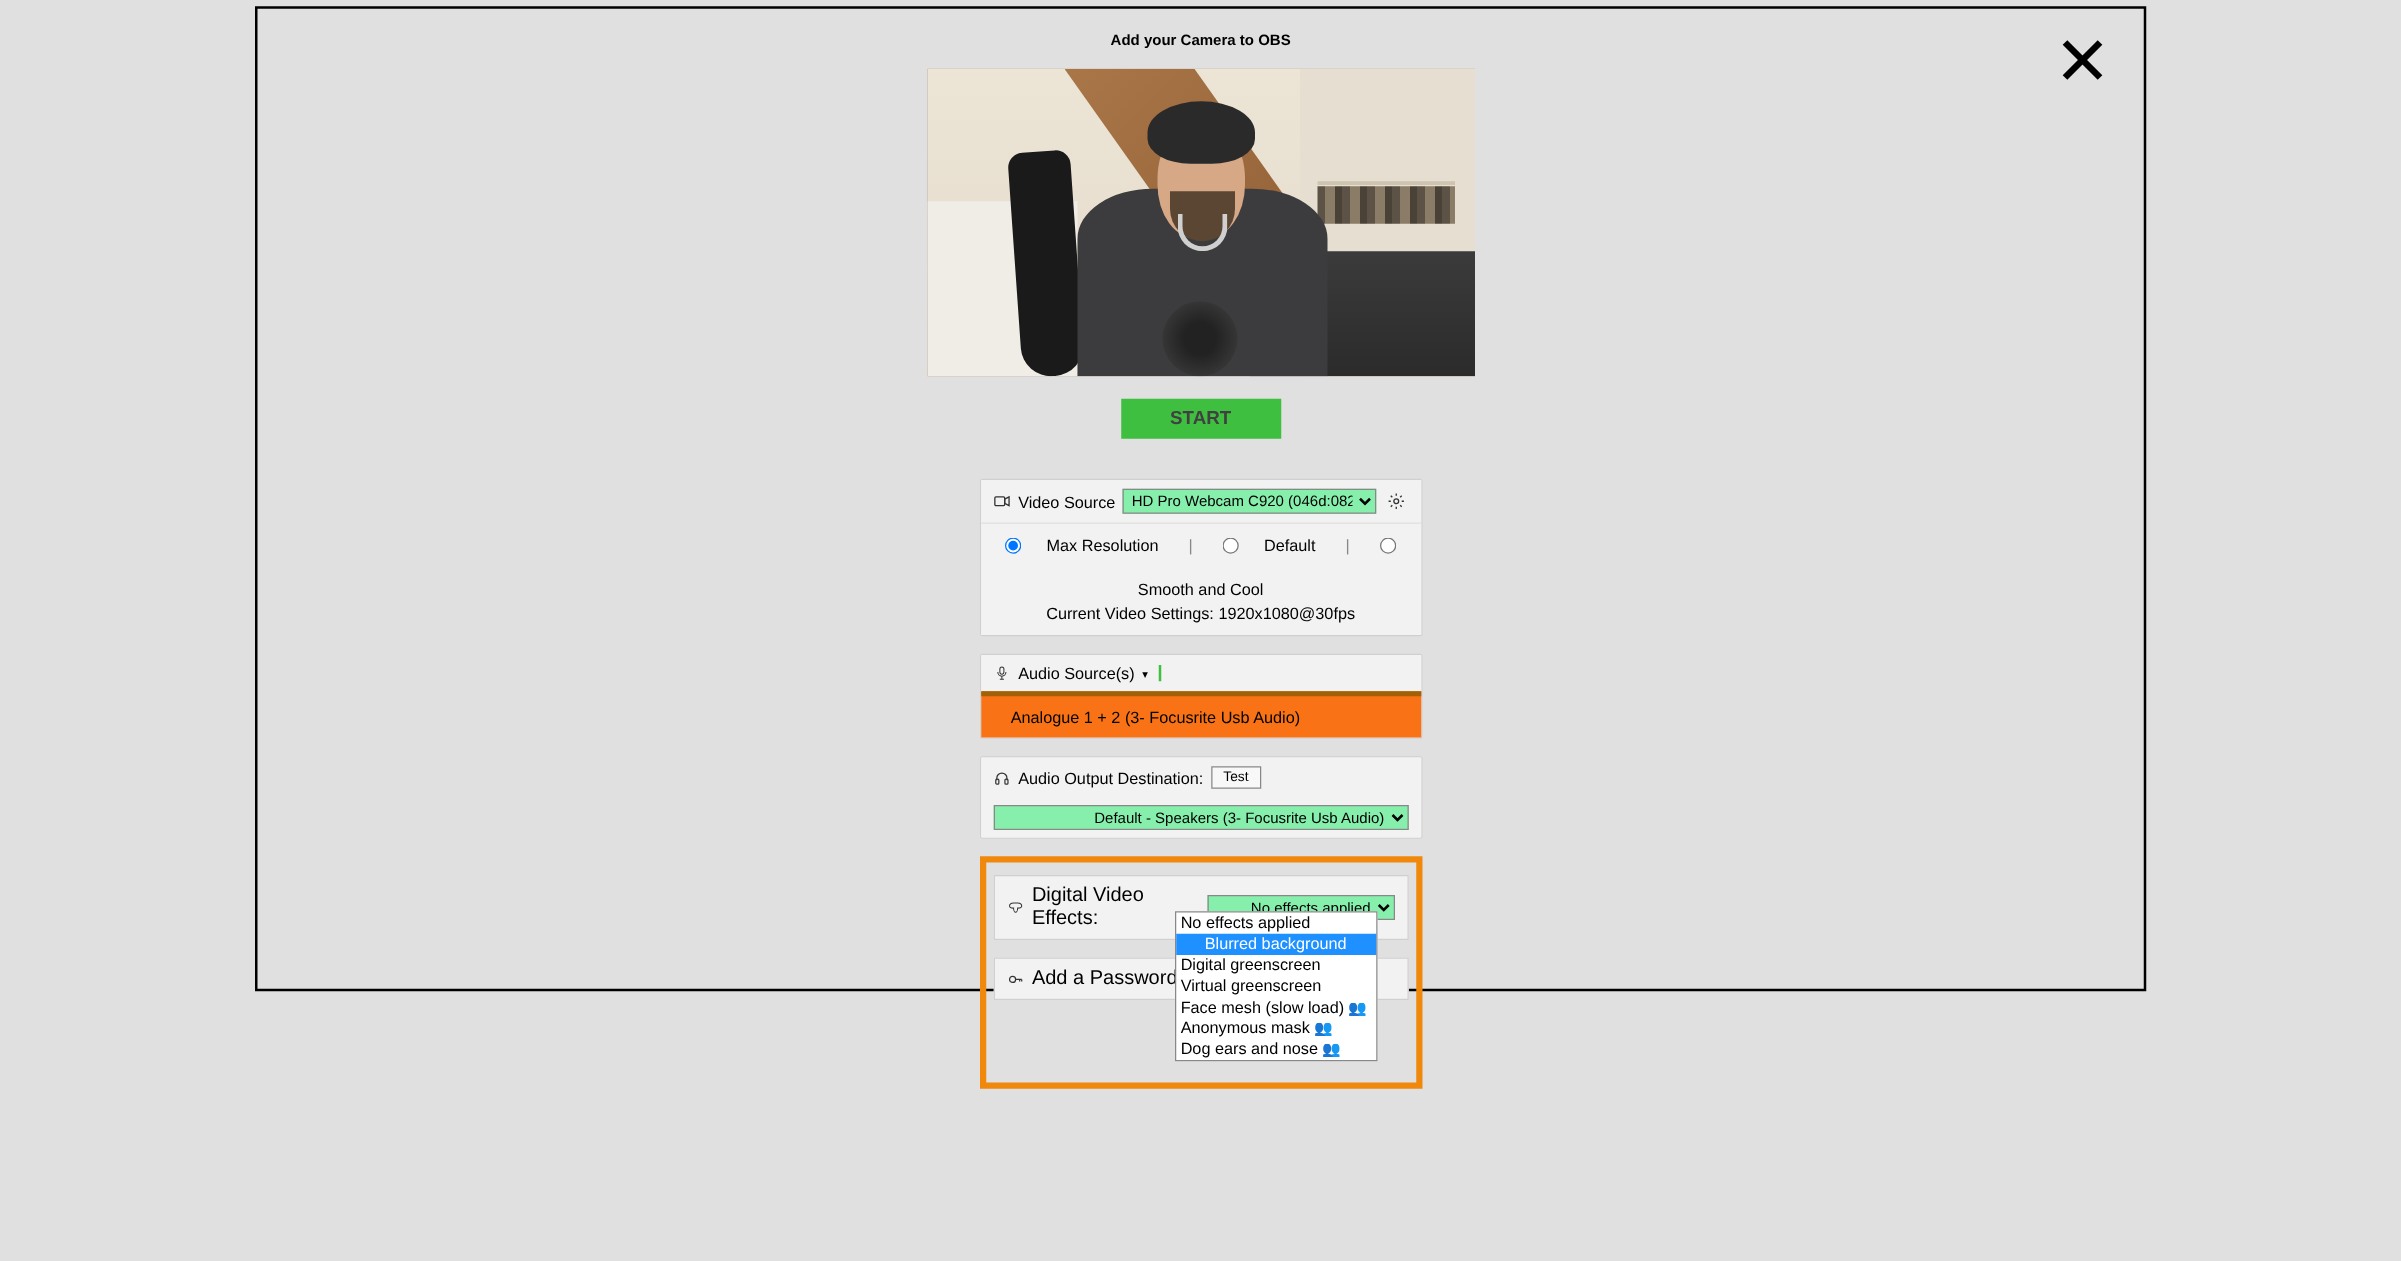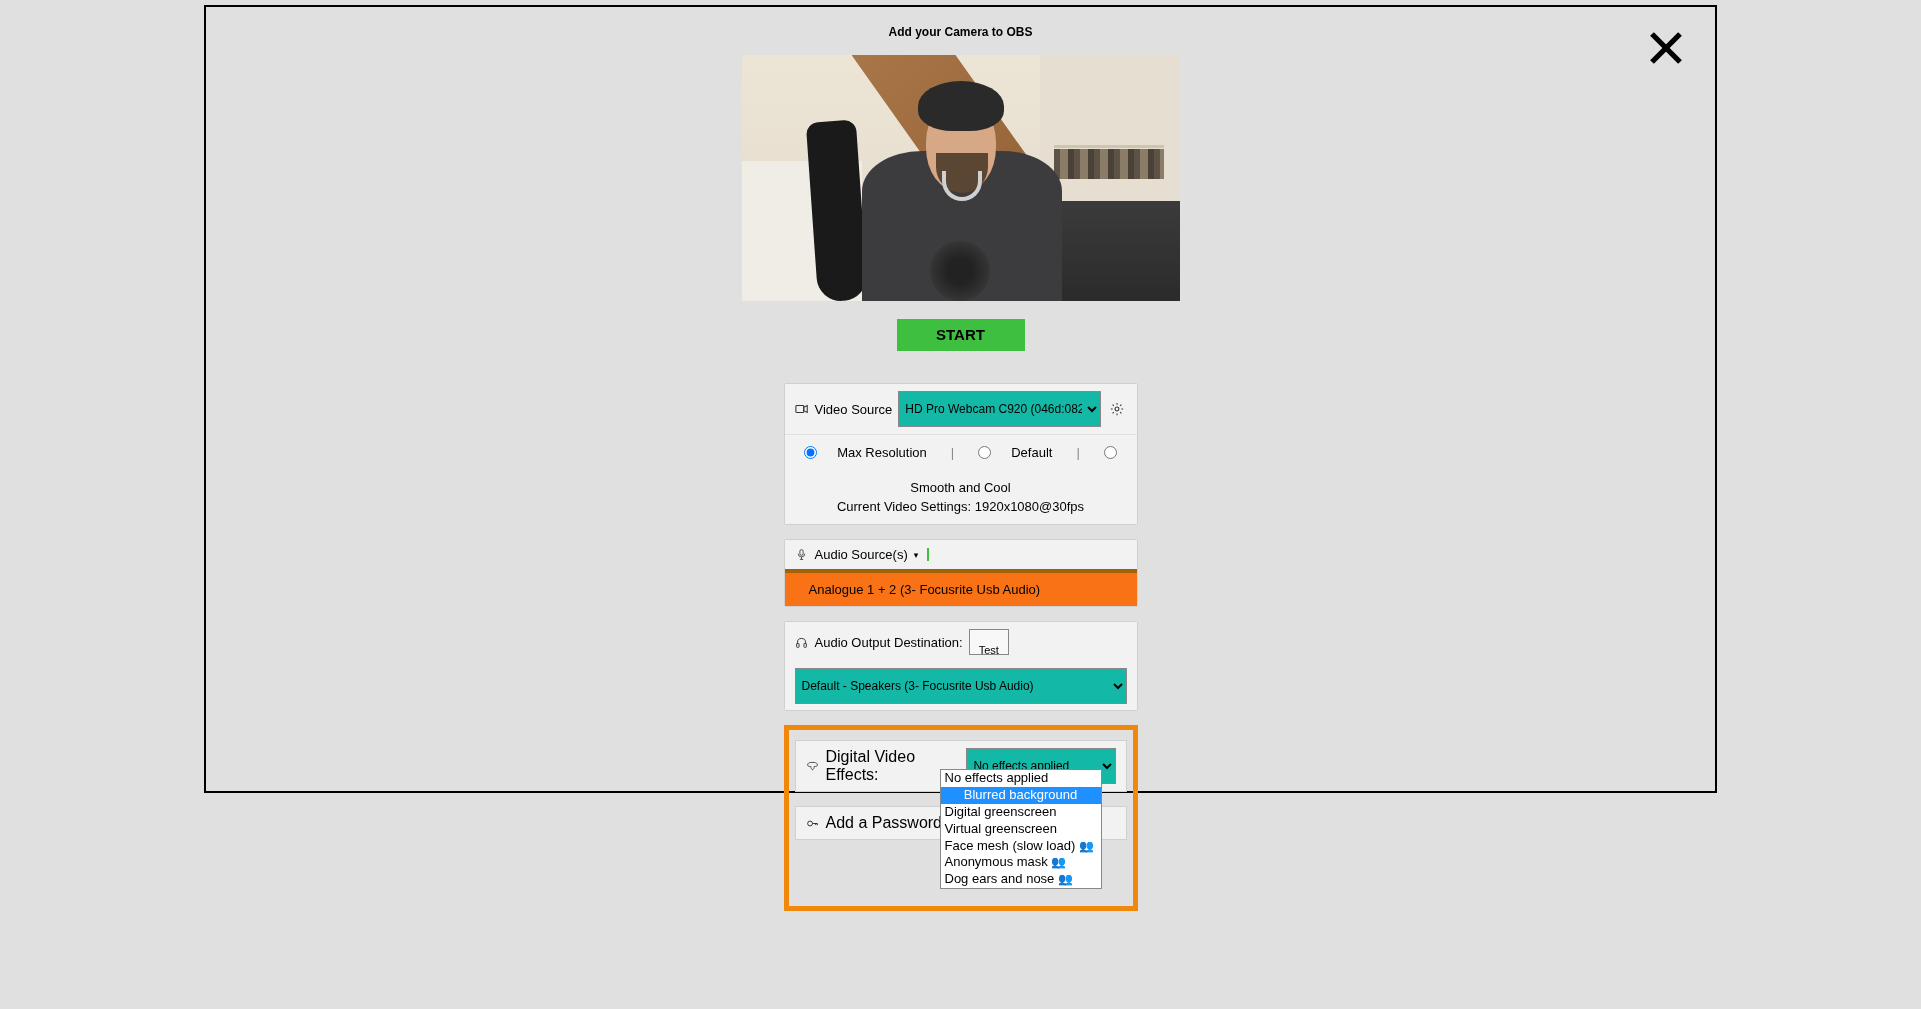--- a/index.html
+++ b/index.html
@@ -170,21 +170,21 @@
       border-radius: 12px 12px 24px 24px;
       transform: rotate(-4deg);
     }
     .start-btn {
       display: block;
       margin: 18px auto 0;
       width: 128px;
       height: 32px;
       background: #3fbf3f;
       border: none;
-      color: #000000;
+      color: #404040;
       font-size: 15px;
       font-weight: bold;
       text-align: center;
       line-height: 32px;
       cursor: pointer;
     }
     .panel-group {
       width: 354px;
       margin: 32px auto 0;
     }
@@ -218,22 +218,23 @@
       height: 14px;
       display: inline-flex;
       align-items: center;
       justify-content: center;
       flex-shrink: 0;
     }
     select, .select-box {
       font-size: 12px;
       padding: 1px 2px;
       border: 1px solid #888;
-      background: #14b8a6;
-      height: 36px;
+      background: #86efac;
+      height: 20px;
+      text-align: right;
     }
     .select-video {
       flex: 1;
       min-width: 0;
     }
     .gear-btn {
       width: 20px;
       height: 20px;
       display: inline-flex;
       align-items: center;
@@ -254,21 +255,21 @@
     .sep {
       color: #888;
       margin: 0 4px;
     }
     .current-settings {
       margin-top: 4px;
     }
     .test-btn {
       border: 1px solid #888;
       background: #f8f8f8;
-      padding: 12px 9px;
+      padding: 0px 9px;
       font-size: 11px;
       cursor: pointer;
       height: 18px;
       line-height: 16px;
     }
     .select-output {
       width: 100%;
     }
     .output-select-wrap {
       padding: 6px 10px;

